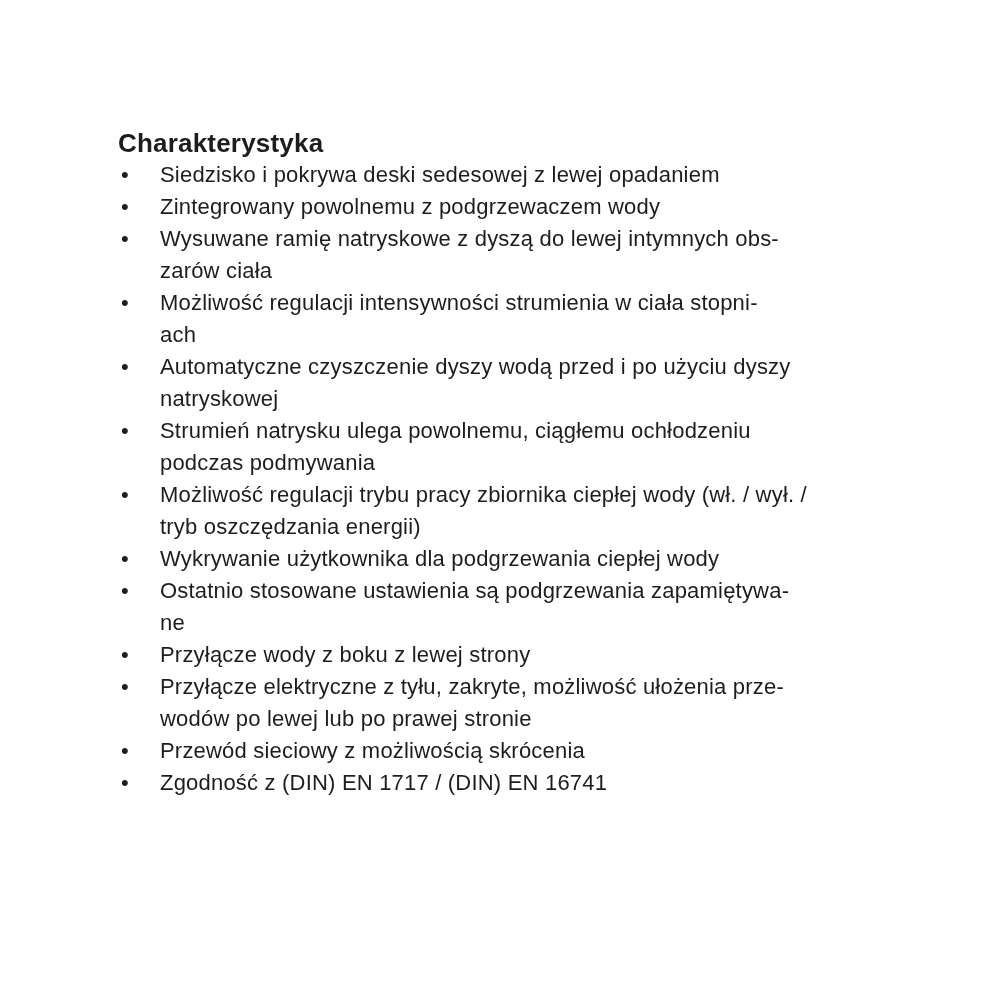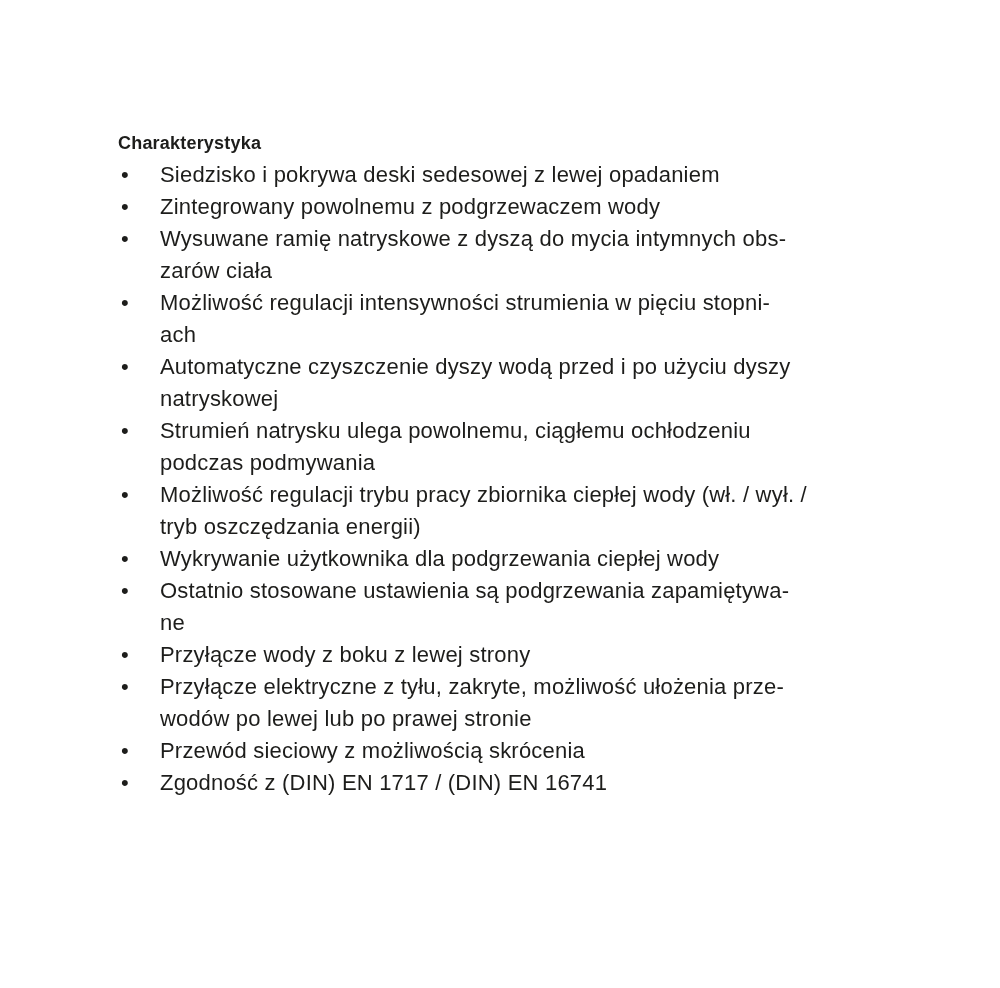--- a/index.html
+++ b/index.html
@@ -15,21 +15,21 @@
     color: #1d1d1b;
     overflow: hidden;
   }
   .doc {
     position: absolute;
     left: 118px;
     top: 127px;
     width: 812px;
   }
   .doc-title {
-    font-size: 18px;
+    font-size: 26px;
     line-height: 32px;
     font-weight: 700;
     letter-spacing: 0.2px;
     margin: 0;
   }
   ul.feature-list {
     list-style: none;
     margin: 0;
     padding: 0;
   }
@@ -62,26 +62,26 @@
     <li>
       <span class="bullet">•</span>
       <span class="item-text">Siedzisko i pokrywa deski sedesowej z lewej opadaniem</span>
     </li>
     <li>
       <span class="bullet">•</span>
       <span class="item-text">Zintegrowany powolnemu z podgrzewaczem wody</span>
     </li>
     <li>
       <span class="bullet">•</span>
-      <span class="item-text">Wysuwane ramię natryskowe z dyszą do mycia intymnych obs-
+      <span class="item-text">Wysuwane ramię natryskowe z dyszą do lewej intymnych obs-
 zarów ciała</span>
     </li>
     <li>
       <span class="bullet">•</span>
-      <span class="item-text">Możliwość regulacji intensywności strumienia w pięciu stopni-
+      <span class="item-text">Możliwość regulacji intensywności strumienia w ciała stopni-
 ach</span>
     </li>
     <li>
       <span class="bullet">•</span>
       <span class="item-text">Automatyczne czyszczenie dyszy wodą przed i po użyciu dyszy
 natryskowej</span>
     </li>
     <li>
       <span class="bullet">•</span>
       <span class="item-text">Strumień natrysku ulega powolnemu, ciągłemu ochłodzeniu

